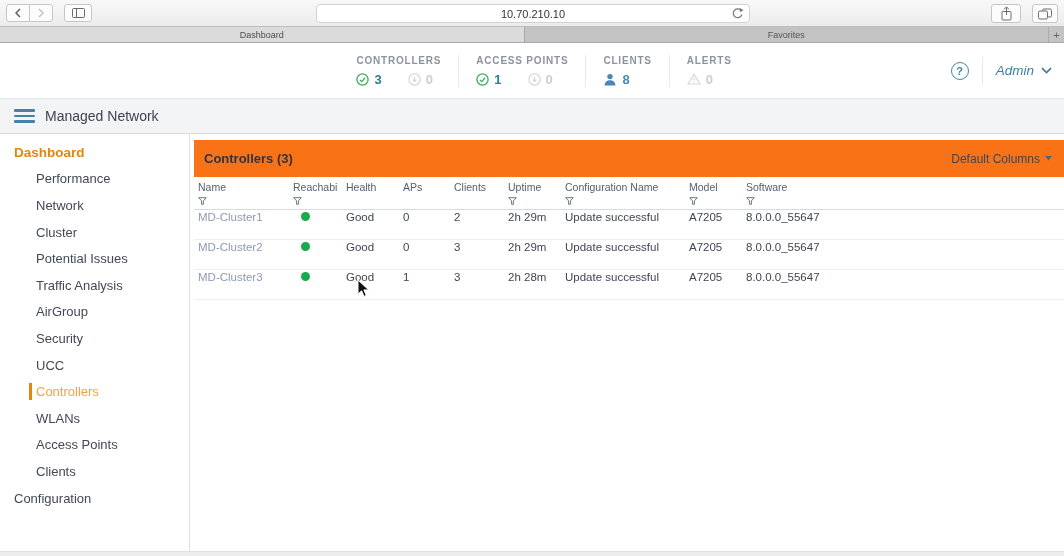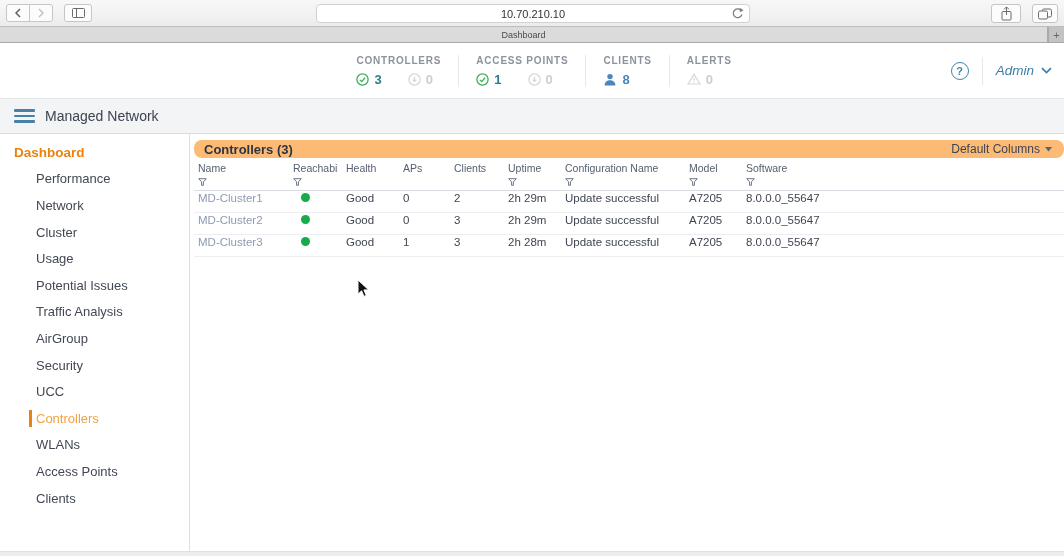--- a/index.html
+++ b/index.html
@@ -55,28 +55,28 @@
   .content { display:flex; height:422px; position:relative; }
   .sidebar { width:190px; border-right:1px solid #dbdee3; background:#fff; padding-top:5px; flex:none; }
   .side-item { height:26.6px; display:flex; align-items:center; font-size:13px; color:#424854; }
   .lvl0 { padding-left:14px; }
   .lvl1 { padding-left:36px; }
   .item-dashboard { color:#e8830e; font-weight:bold; font-size:13.5px; }
   .item-selected { padding-left:29px; color:#f0a342; }
   .sel-bar { width:3px; height:17px; background:#e8830e; margin-right:4px; flex:none; }
 
   .main { flex:1; padding:6px 0 0 4px; background:#fff; }
-  .panel-band { height:18px; background:#fdba74; display:flex; align-items:center;border-radius:8px; }
+  .panel-band { height:37px; background:#f97316; display:flex; align-items:center; }
   .panel-title { font-size:13px; font-weight:bold; color:#2e3542; padding-left:10px; }
   .columns-menu { margin-left:auto; display:flex; align-items:center; gap:5px; font-size:12px; color:#3f4552; padding-right:12px; }
 
   table { width:100%; border-collapse:collapse; table-layout:fixed; }
   th { text-align:left; font-weight:normal; font-size:10.5px; color:#566070; padding:4px 4px 2px 4px; border-bottom:1px solid #d7dae0; vertical-align:top; height:26px; }
   .th-label { white-space:nowrap; overflow:hidden; margin-bottom:2px; }
-  td { font-size:11.5px; color:#3f4552; padding:1px 4px 8px 4px; border-bottom:1px solid #eceef2; white-space:nowrap; overflow:hidden; }
+  td { font-size:11.5px; color:#3f4552; padding:1px 4px 16px 4px; border-bottom:1px solid #eceef2; white-space:nowrap; overflow:hidden; }
   .name-cell { color:#8e99b4; }
   .dot { width:9px; height:9px; border-radius:50%; background:#17ab4b; display:inline-block; margin-left:8px; }
 
   .cursor { position:absolute; left:357px; top:279px; }
   .bottom-strip { position:absolute; bottom:0; left:0; right:0; height:5px; background:#ededed; border-top:1px solid #e0e0e0; }
 </style>
 </head>
 <body>
 
 <div class="screen">
@@ -122,20 +122,23 @@
             <rect x="4.5" y="1" width="9" height="8" rx="1.5" fill="none" stroke="#6b6b6b"></rect>
             <rect x="0.5" y="3" width="9" height="8" rx="1.5" fill="#fcfcfc" stroke="#6b6b6b"></rect>
           </svg>
       </div>
     </div>
   </div>
 
   <div class="tab-bar">
     <div class="tab tab-active">
         <span>Dashboard</span>
+      </div>
+    <div class="tab tab-inactive">
+        <span>Favorites</span>
       </div>
     <div class="new-tab">
         <span>+</span>
       </div>
   </div>
 
   <div class="app-header">
     <div class="stats">
       <div class="stat">
         <div class="stat-label">CONTROLLERS</div>
@@ -234,23 +237,20 @@
       <div class="side-item lvl1">
           <span>Performance</span>
         </div>
       <div class="side-item lvl1">
           <span>Network</span>
         </div>
       <div class="side-item lvl1">
           <span>Cluster</span>
         </div>
       <div class="side-item lvl1">
-          <span>Usage</span>
-        </div>
-      <div class="side-item lvl1">
           <span>Potential Issues</span>
         </div>
       <div class="side-item lvl1">
           <span>Traffic Analysis</span>
         </div>
       <div class="side-item lvl1">
           <span>AirGroup</span>
         </div>
       <div class="side-item lvl1">
           <span>Security</span>
@@ -263,20 +263,23 @@
           <span>Controllers</span>
         </div>
       <div class="side-item lvl1">
           <span>WLANs</span>
         </div>
       <div class="side-item lvl1">
           <span>Access Points</span>
         </div>
       <div class="side-item lvl1">
           <span>Clients</span>
+        </div>
+      <div class="side-item lvl0">
+          <span>Configuration</span>
         </div>
     </div>
 
     <div class="main">
       <div class="panel-band">
         <div class="panel-title">Controllers (3)</div>
         <div class="columns-menu">
           <span>Default Columns</span>
           <svg width="7" height="5" viewBox="0 0 7 5">
               <polygon points="0,0 7,0 3.5,4.5" fill="#5b6370"></polygon>

